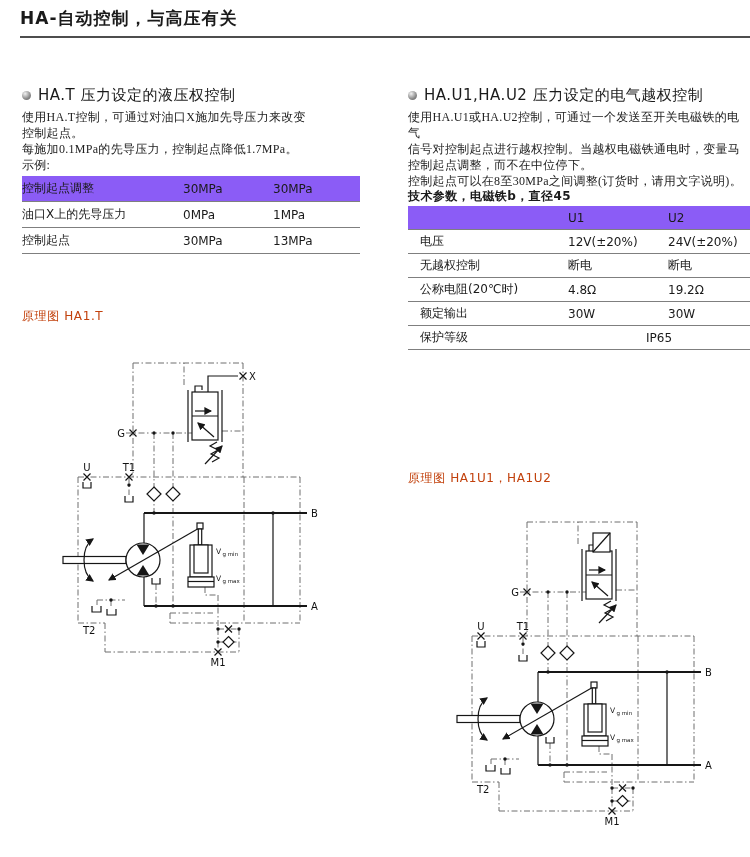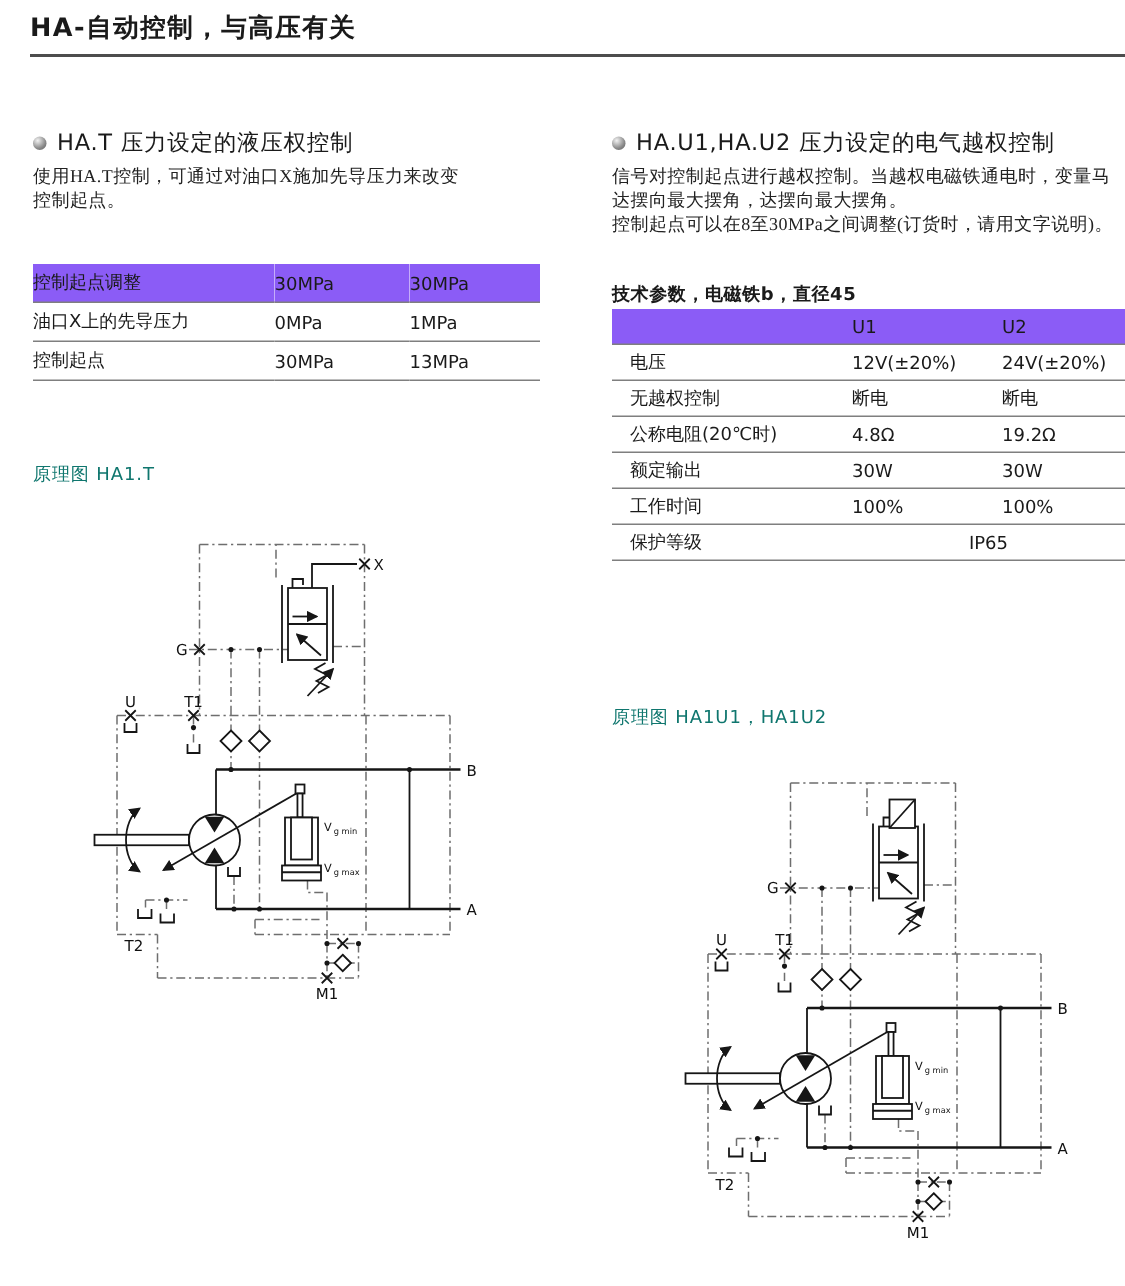--- a/index.html
+++ b/index.html
@@ -11,21 +11,21 @@
   .abs { position:absolute; }
   #hdr { left:20px; top:7px; font-size:17px; font-weight:bold; letter-spacing:1px; }
   #hdr-rule { left:20px; right:0px; top:36px; height:2px; background:#4d4d4d; }
 
   .col-title { display:flex; align-items:center; gap:7px; font-size:15px; font-weight:normal; letter-spacing:0.5px; }
   .bullet { width:9px; height:9px; border-radius:50%; flex:0 0 9px;
     background:radial-gradient(circle at 35% 30%, #f2f2f2, #8a8a8a 60%, #5c5c5c); }
 
   .para { font-size:12px; line-height:16px; letter-spacing:0.3px; color:#222;font-family:Liberation Serif, serif; }
   .params-title { font-size:12px; font-weight:bold; letter-spacing:0.4px; }
-  .dlabel { font-size:12px; letter-spacing:0.6px; color:#0f766e; }
+  .dlabel { font-size:12px; letter-spacing:0.6px; color:#c2410c; }
 
   table { border-collapse:collapse; table-layout:fixed; }
   #tbl-left  { left:22px;  top:176px; width:338px; font-size:12px; }
   #tbl-right { left:408px; top:206px; width:342px; font-size:12px; }
   #tbl-left td, #tbl-right td { border-bottom:1px solid #7f7f7f; padding:0; white-space:nowrap; overflow:hidden; }
   #tbl-left td { height:25px; }
   #tbl-right td { height:23px; }
   tr.shade { background:#8b5cf6; }
   td.lab { padding-left:10px; }
   #tbl-right td.lab { padding-left:12px; }
@@ -52,20 +52,22 @@
 <div class="abs" id="hdr-rule"></div>
 
 <div class="abs col-title" style="left:22px; top:86px;">
   <span class="bullet"></span>
   <span>HA.T 压力设定的液压权控制</span>
 </div>
 
 <div class="abs para" style="left:22px; top:109px;">
   <div>使用HA.T控制，可通过对油口X施加先导压力来改变</div>
   <div>控制起点。</div>
+  <div>每施加0.1MPa的先导压力，控制起点降低1.7MPa。</div>
+  <div>示例:</div>
 </div>
 
 <table class="abs" id="tbl-left">
   <colgroup>
       <col style="width:161px">
       <col style="width:90px">
       <col style="width:87px">
     </colgroup>
   <tbody>
       <tr class="shade">
@@ -166,22 +168,23 @@
   <text class="vlbl" x="161" y="246">V</text>
   <text class="vlbls" x="167.5" y="248">g max</text>
 </svg>
 
 <div class="abs col-title" style="left:408px; top:86px;">
   <span class="bullet"></span>
   <span>HA.U1,HA.U2 压力设定的电气越权控制</span>
 </div>
 
 <div class="abs para" style="left:408px; top:109px;">
+  <div>使用HA.U1或HA.U2控制，可通过一个发送至开关电磁铁的电气</div>
   <div>信号对控制起点进行越权控制。当越权电磁铁通电时，变量马</div>
-  <div>达摆向最大摆角，达摆向最大摆角。</div>
+  <div>控制起点调整，而不在中位停下。</div>
   <div>控制起点可以在8至30MPa之间调整(订货时，请用文字说明)。</div>
 </div>
 
 <div class="abs params-title" style="left:408px; top:188px;text-align:center;">技术参数，电磁铁b，直径45</div>
 
 <table class="abs" id="tbl-right">
   <colgroup>
       <col style="width:160px">
       <col style="width:100px">
       <col style="width:82px">
@@ -204,25 +207,20 @@
   </tr>
   <tr>
     <td class="lab">公称电阻(20℃时)</td>
     <td>4.8Ω</td>
     <td>19.2Ω</td>
   </tr>
   <tr>
     <td class="lab">额定输出</td>
     <td>30W</td>
     <td>30W</td>
-  </tr>
-  <tr>
-    <td class="lab">工作时间</td>
-    <td>100%</td>
-    <td>100%</td>
   </tr>
   <tr>
     <td class="lab">保护等级</td>
     <td class="ctr" colspan="2">IP65</td>
   </tr>
 </tbody>
   </table>
 
 <div class="abs dlabel" style="left:408px; top:470px;">原理图 HA1U1，HA1U2</div>
 

